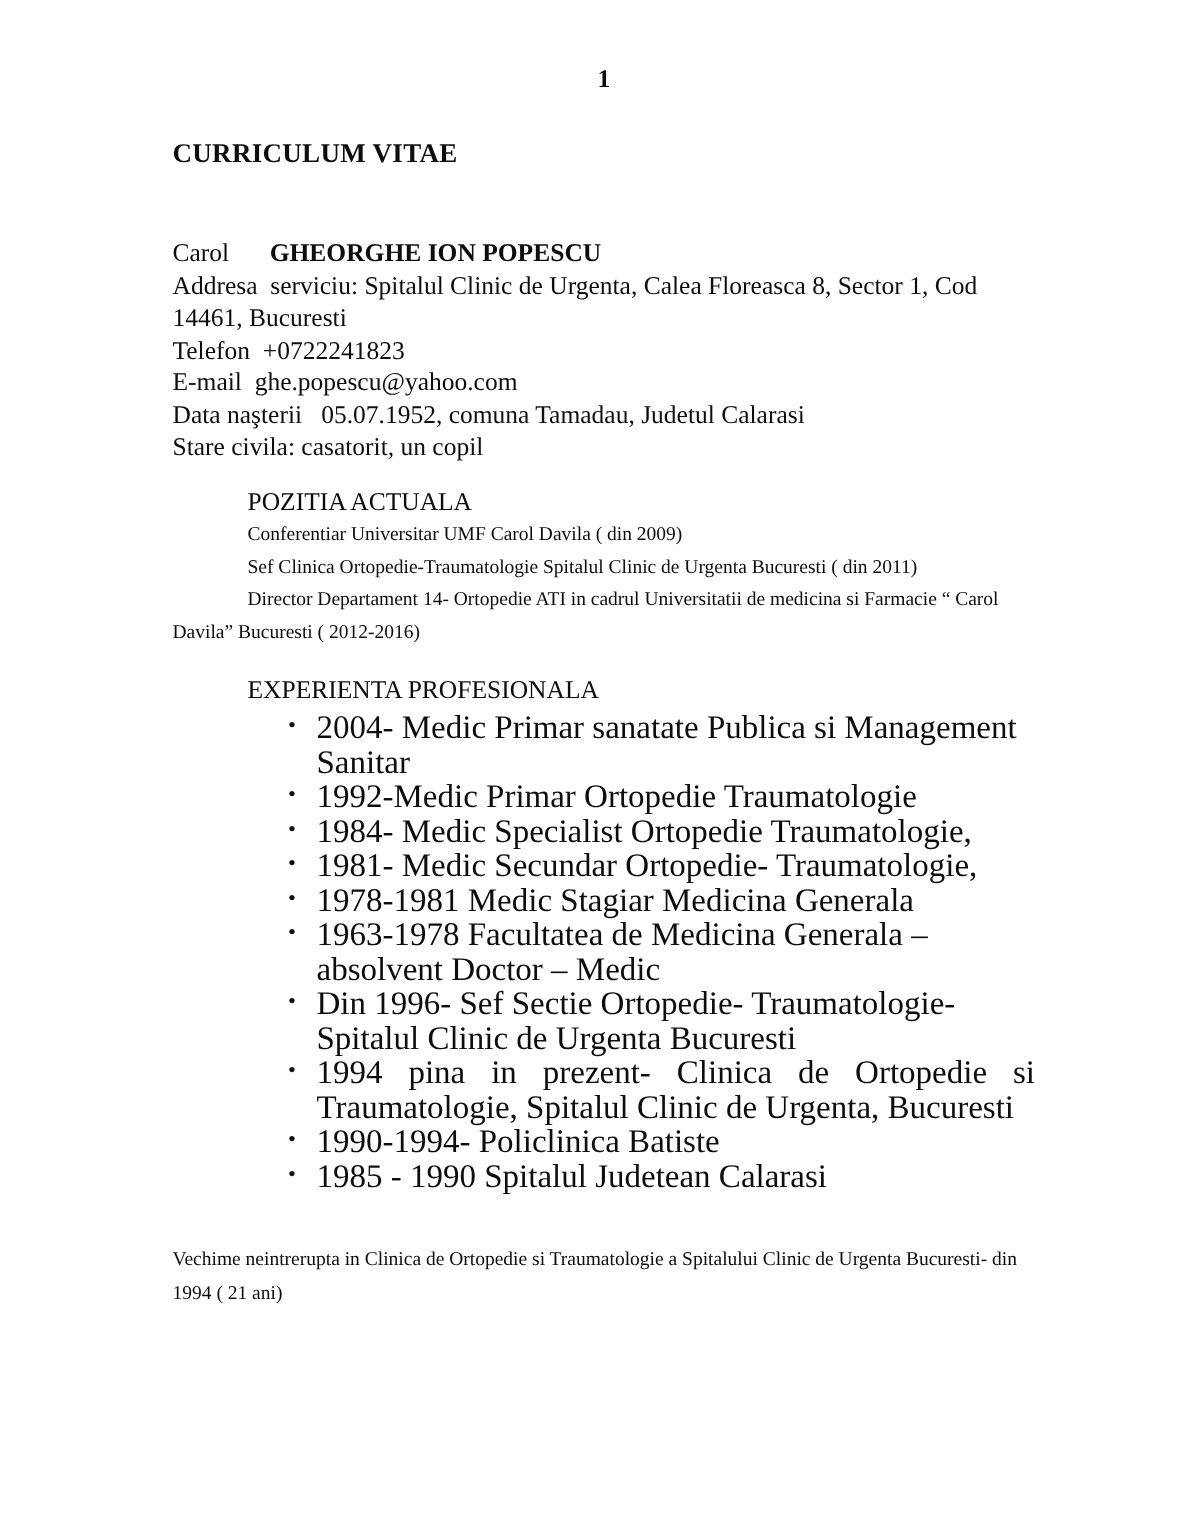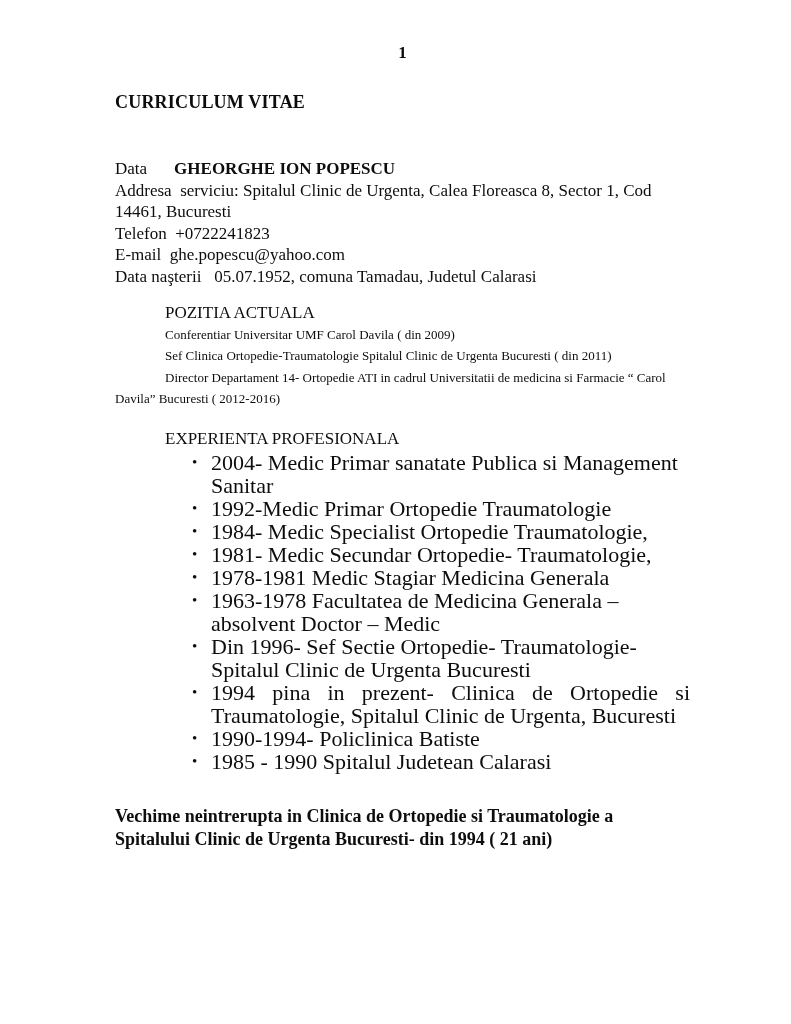--- a/index.html
+++ b/index.html
@@ -86,40 +86,40 @@
     position: absolute;
     left: 2px;
     top: 0;
     font-size: 15px;
   }
   .bullet-list li.justified {
     text-align: justify;
   }
   .closing {
     margin: 32px 0 0 0;
-    font-size: 18px;
+    font-size: 13px;
     line-height: 23px;
-    font-weight: bold;
   }
 </style>
 </head>
 <body>
 
 <div class="page doc">
 
   <p class="pgnum">1</p>
 
   <h1 class="doc-title">CURRICULUM VITAE</h1>
 
   <div class="personal">
-    <p><span>Data</span><span class="name-value">GHEORGHE ION POPESCU</span></p>
+    <p><span>Carol</span><span class="name-value">GHEORGHE ION POPESCU</span></p>
     <p>Addresa  serviciu: Spitalul Clinic de Urgenta, Calea Floreasca 8, Sector 1, Cod 14461, Bucuresti</p>
     <p>Telefon  +0722241823</p>
     <p>E-mail  ghe.popescu@yahoo.com</p>
     <p>Data naşterii   05.07.1952, comuna Tamadau, Judetul Calarasi</p>
+    <p>Stare civila: casatorit, un copil</p>
   </div>
 
   <div class="section-pozitia">
     <h2 class="section-heading">POZITIA ACTUALA</h2>
     <p class="body-par">Conferentiar Universitar UMF Carol Davila ( din 2009)</p>
     <p class="body-par">Sef Clinica Ortopedie-Traumatologie Spitalul Clinic de Urgenta Bucuresti ( din 2011)</p>
     <p class="body-par">Director Departament 14- Ortopedie ATI in cadrul Universitatii de medicina si Farmacie “ Carol Davila” Bucuresti ( 2012-2016)</p>
   </div>
 
   <div class="section-experienta">

